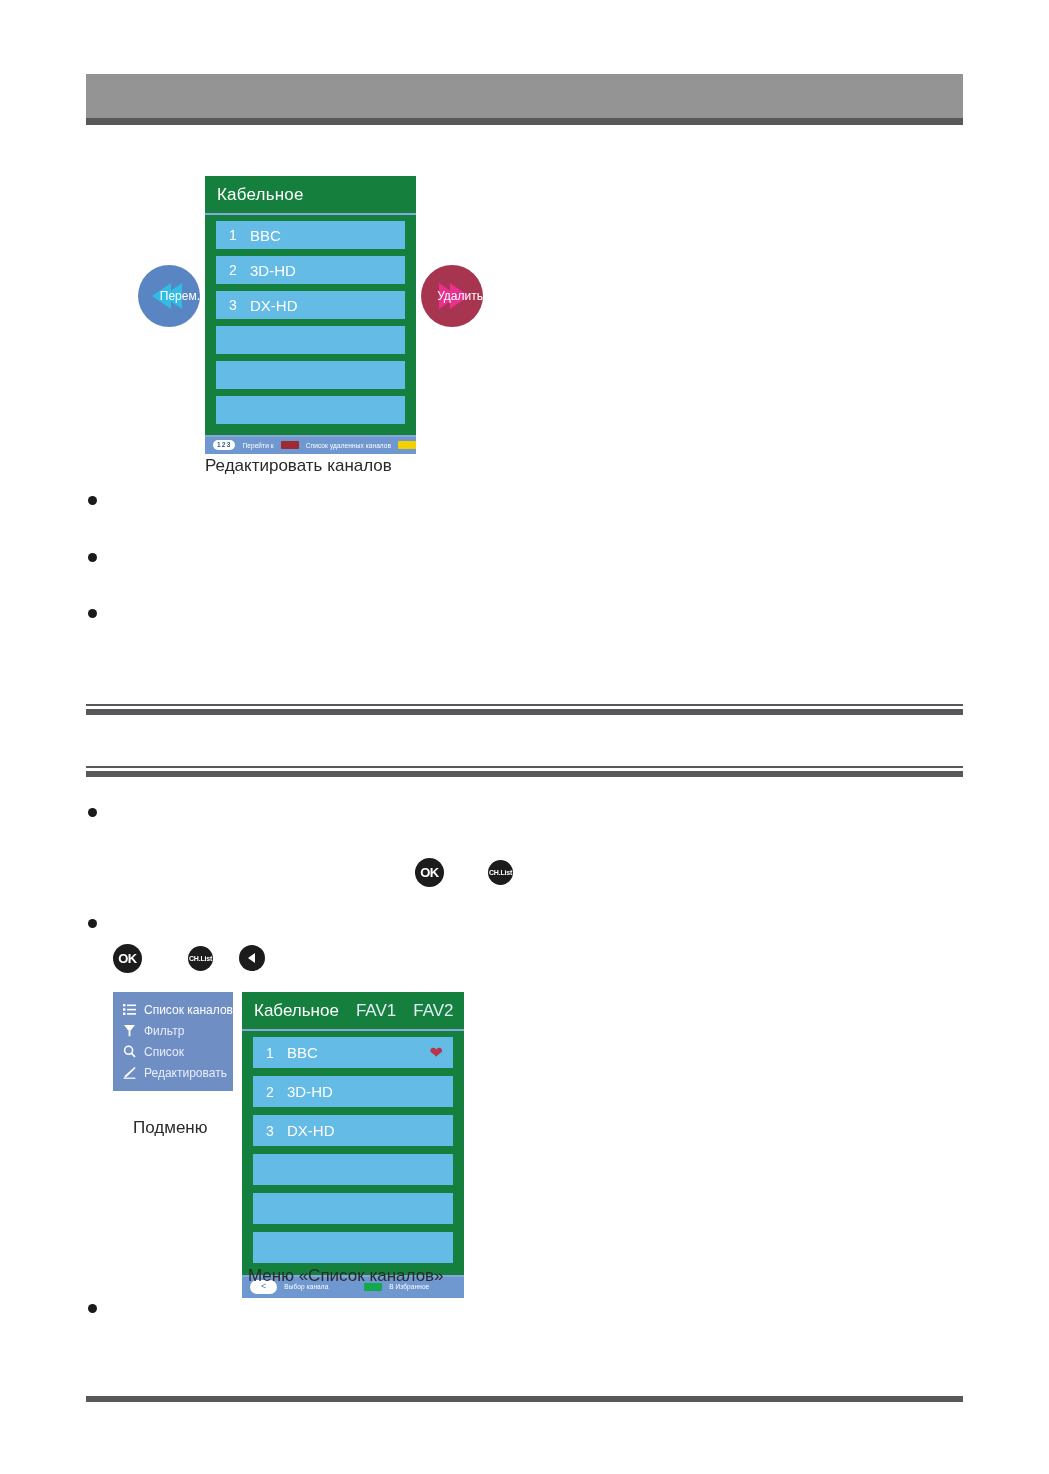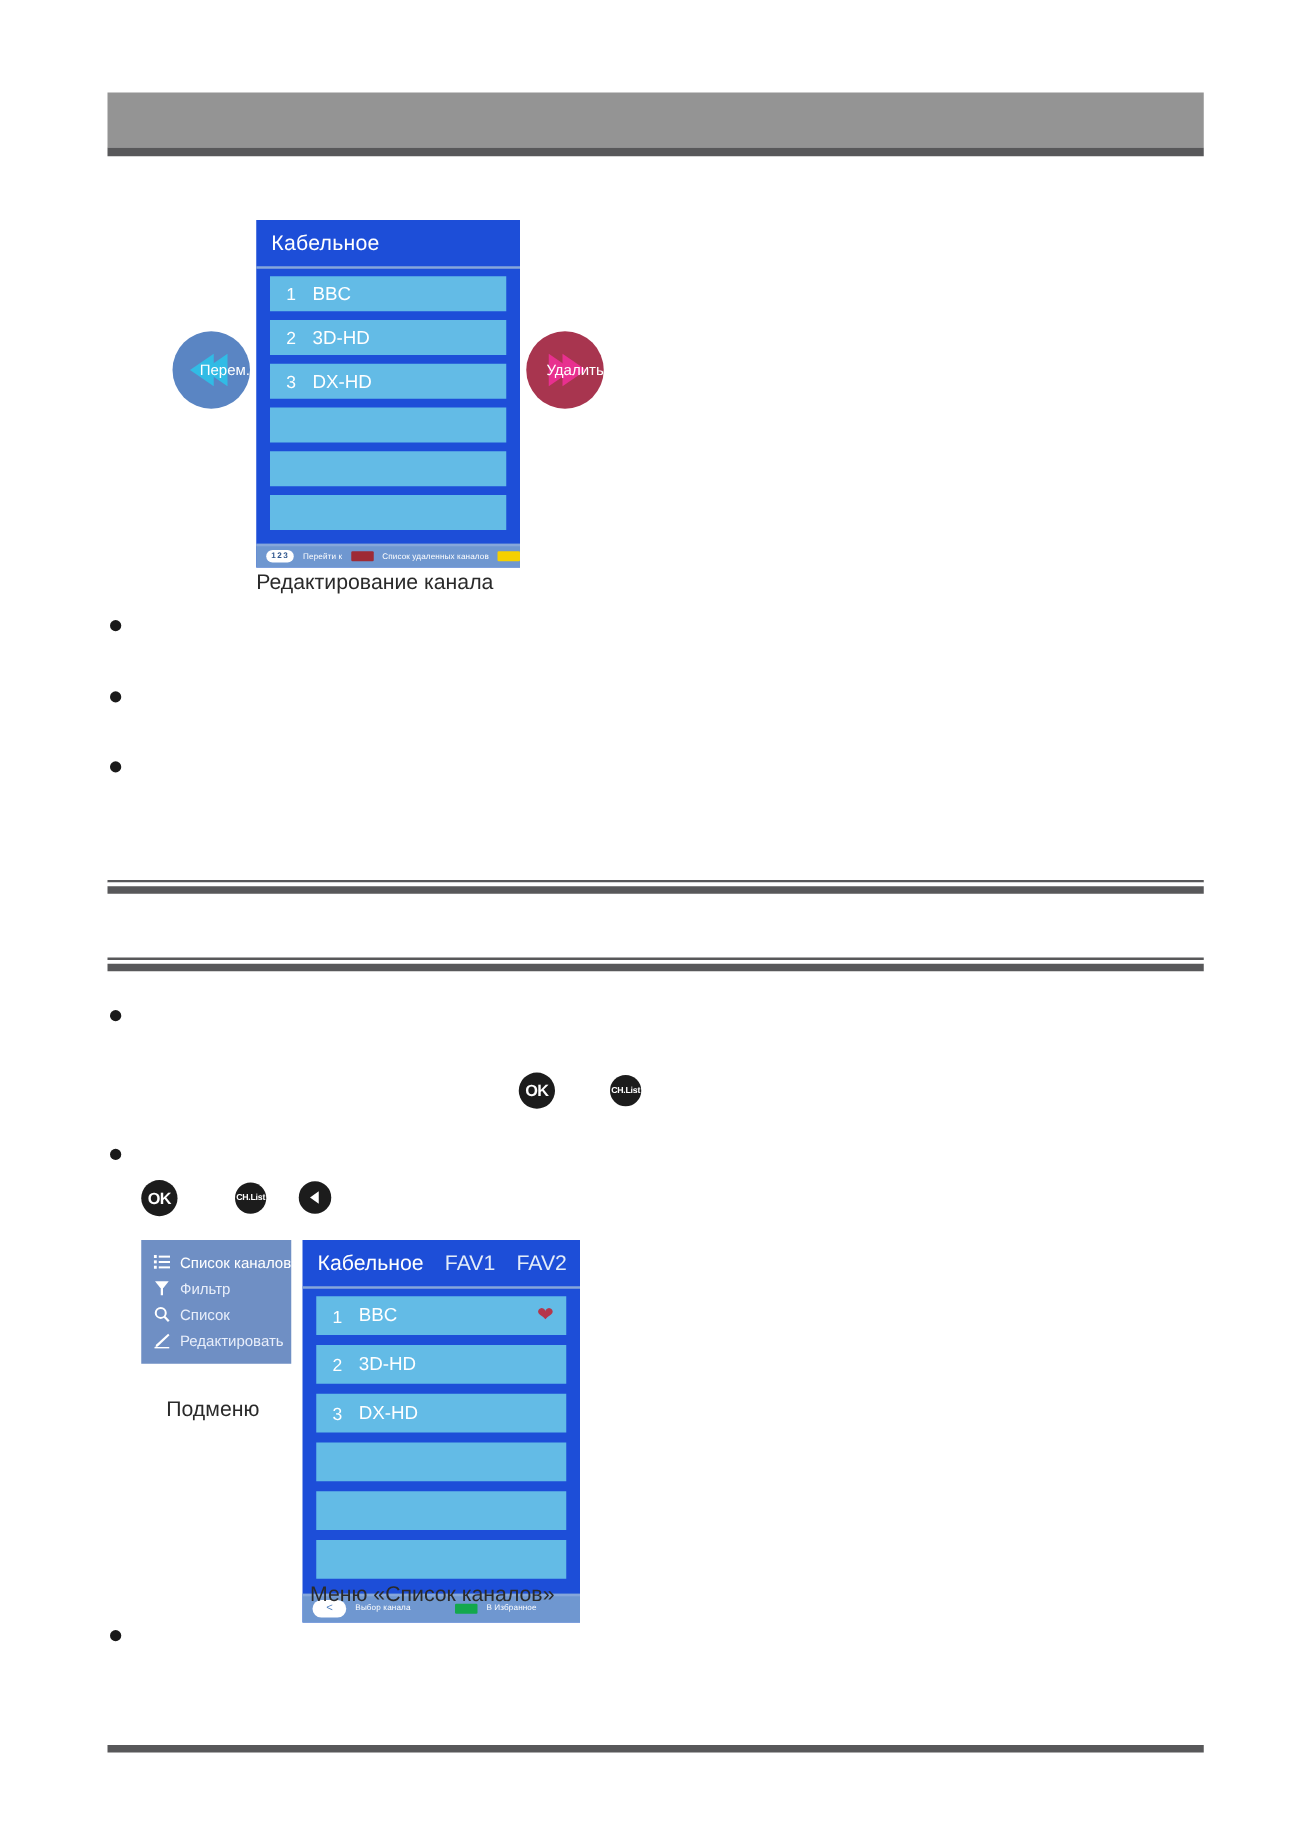--- a/index.html
+++ b/index.html
@@ -74,21 +74,21 @@
     margin-left: 14px;
     font-size: 15px;
     color: #1a1a1a;
     line-height: 21px;
     white-space: pre-wrap;
   }
 
   
   .tv-panel {
     position: absolute;
-    background: #1d4ed8;
+    background: #15803d;
     padding: 0;
   }
   .tv-panel-title {
     color: #ffffff;
     font-size: 17px;
     padding: 9px 0 8px 12px;
     letter-spacing: 0.2px;
     border-bottom: 2px solid #86a7da;
     white-space: nowrap;
   }
@@ -321,21 +321,21 @@
 <div class="badge-circle delete" style="left:421px; top:265px;">
   <span class="chev">
     <svg width="40" height="40" viewBox="0 0 40 40">
       <polygon points="7,7 7,33 26,20" fill="#e8308f"></polygon>
       <polygon points="18,7 18,33 37,20" fill="#e8308f"></polygon>
     </svg>
   </span>
   <span class="blabel">Удалить</span>
 </div>
 
-<div class="caption" style="left:205px; top:456px;">Редактирование канала</div>
+<div class="caption" style="left:205px; top:456px;">Редактировать каналов</div>
 
 <div class="bullet-row" style="left:88px; top:490px; width:860px;">
   <span class="bullet-dot"></span>
   <span class="bullet-text"></span>
 </div>
 <div class="bullet-row" style="left:88px; top:547px; width:860px;">
   <span class="bullet-dot"></span>
   <span class="bullet-text"></span>
 </div>
 <div class="bullet-row" style="left:88px; top:603px; width:860px;">

